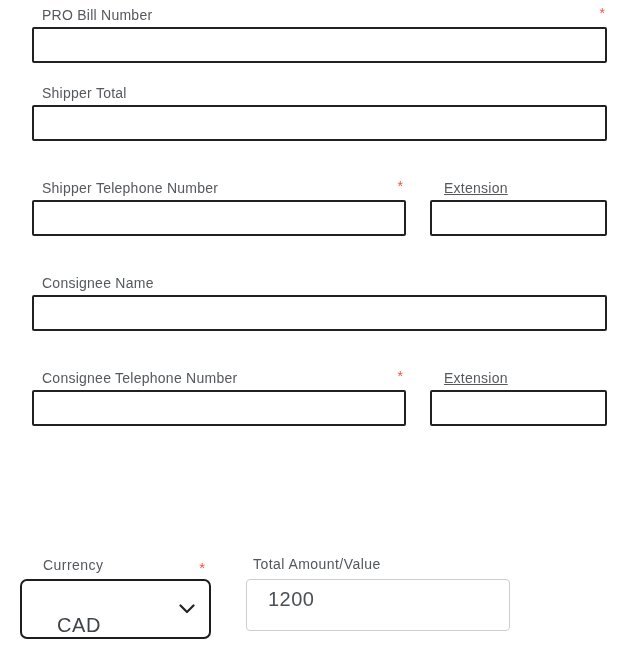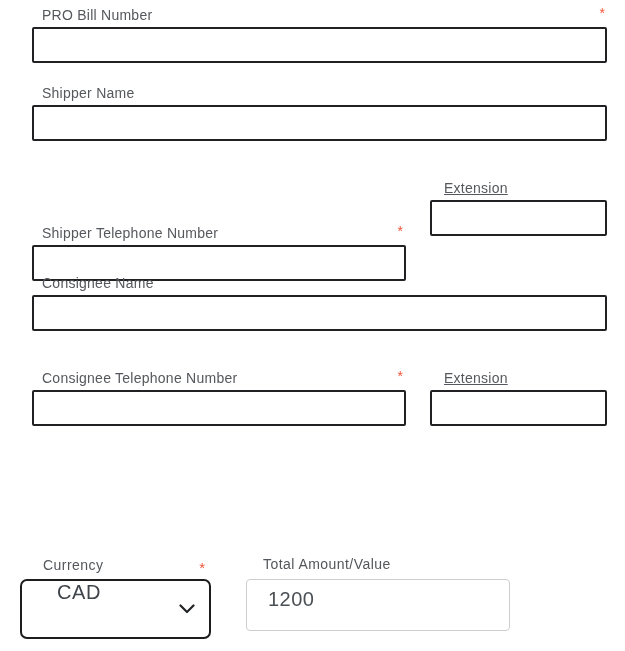--- a/index.html
+++ b/index.html
@@ -64,21 +64,21 @@
 
   .currency-select {
     position: relative;
     margin-top: 5px;
     width: 191px;
     height: 60px;
     border: 2px solid #1d1d20;
     border-radius: 7px;
     background: #fff;
     display: flex;
-    align-items: flex-start;
+    align-items: flex-end;
     padding-left: 35px;
     font-size: 20px;
     color: #3f444a;
     letter-spacing: 0.6px;
     cursor: pointer;
   }
   .chevron {
     position: absolute;
     right: 14px;
     top: 50%;
@@ -108,25 +108,25 @@
 
 <div class="form">
 
   <div class="group" style="left:32px; top:6px; width:575px;">
     <span class="lbl">PRO Bill Number</span>
     <span class="req" style="right:2px;">*</span>
     <input class="box" type="text" value="" style="">
   </div>
 
   <div class="group" style="left:32px; top:84px; width:575px;">
-    <span class="lbl">Shipper Name</span>
+    <span class="lbl">Shipper Total</span>
     <input class="box" type="text" value="" style="">
   </div>
 
-  <div class="group" style="left:32px; top:179px; width:374px;margin-top:45px;">
+  <div class="group" style="left:32px; top:179px; width:374px;">
     <span class="lbl">Shipper Telephone Number</span>
     <span class="req" style="right:3px;">*</span>
     <input class="box" type="text" value="" style="">
   </div>
 
   <div class="group" style="left:430px; top:179px; width:177px;">
     <span class="lbl lbl-ext">Extension</span>
     <input class="box" type="text" value="" style="">
   </div>
 
@@ -151,17 +151,17 @@
     <span class="req" style="right:6px; top:6px; font-size:15px;">*</span>
     <div class="currency-select" role="button">
       <span>CAD</span>
       <svg class="chevron" viewBox="0 0 16 10">
         <polyline points="1.5,1.5 8,8 14.5,1.5" fill="none" stroke="#232427" stroke-width="2.2" stroke-linecap="round" stroke-linejoin="round"></polyline>
       </svg>
     </div>
   </div>
 
   <div class="group" style="left:246px; top:555px; width:264px;">
-    <span class="lbl-lg" style="margin-left:17px;text-align:center;">Total Amount/Value</span>
+    <span class="lbl-lg" style="margin-left:7px;text-align:center;">Total Amount/Value</span>
     <input class="total-input" type="text" value="1200" style="">
   </div>
 
 </div>
 
 </body></html>

